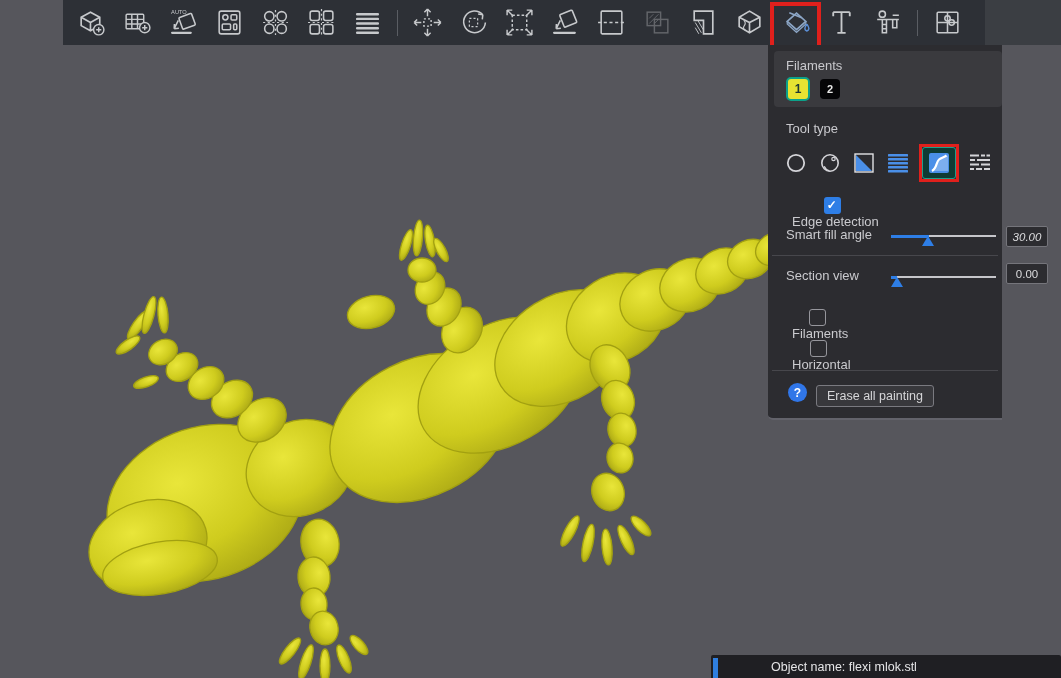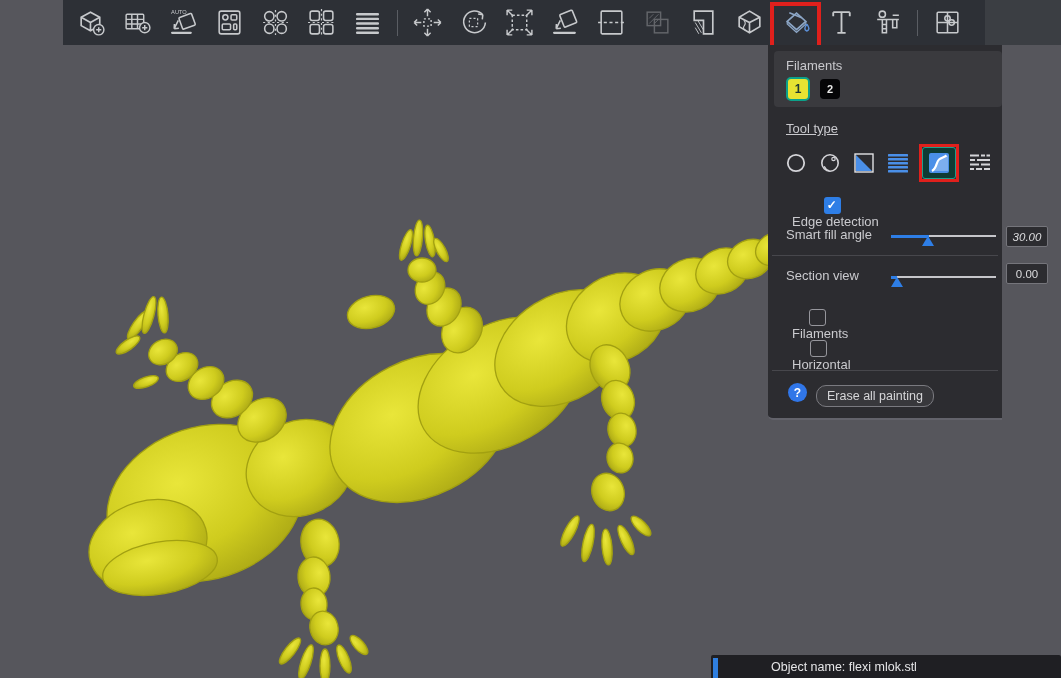--- a/index.html
+++ b/index.html
@@ -31,21 +31,21 @@
                  background:#3a3a3e;border-radius:4px;}
   .card-title{position:absolute;left:12px;top:7px;font-size:13px;color:#c8c8cc;}
   #filament-row{position:absolute;left:12px;top:26px;display:flex;
                 align-items:center;gap:10px;}
   .fil-btn{box-sizing:border-box;border-radius:5px;display:flex;align-items:center;
            justify-content:center;font-weight:bold;cursor:pointer;}
   #fil-1{width:24px;height:24px;background:#e6e332;border:2.5px solid #0ca18a;
          color:#203a34;font-size:12px;}
   #fil-2{width:20px;height:20px;background:#050507;color:#e8e8e8;font-size:11px;
          border-radius:4px;}
-  #tooltype-label{position:absolute;left:18px;top:76px;text-decoration:underline;}
+  #tooltype-label{position:absolute;left:18px;top:76px;}
   #tools-row{position:absolute;left:18px;top:100px;display:flex;
              align-items:center;gap:14px;height:36px;}
   .tool{width:20px;height:20px;display:flex;align-items:center;justify-content:center;}
   #tool-smartfill{width:34px;height:32px;background:#0f3b34;
                   border:1.5px solid #1fa08c;border-radius:3px;
                   box-sizing:border-box;position:relative;
                   display:flex;align-items:center;justify-content:center;}
   .prow{position:absolute;left:18px;display:flex;align-items:center;flex-direction:column;}
   .checkbox{width:17px;height:17px;box-sizing:border-box;border-radius:3px;
             border:1px solid #96969c;background:transparent;flex:0 0 auto;}
@@ -61,21 +61,21 @@
             border-bottom:10px solid #2e7ee6;}
   .valbox{position:absolute;width:42px;height:21px;box-sizing:border-box;
           border:1px solid #75757b;border-radius:2px;background:#2c2c30;
           color:#dcdcde;font-size:11.5px;display:flex;align-items:center;
           justify-content:center;}
   .psep{position:absolute;left:4px;right:4px;height:1px;background:#47474c;}
   #help-icon{position:absolute;left:20px;top:338px;width:19px;height:19px;
              border-radius:50%;background:#3076e8;color:#fff;font-size:12px;
              font-weight:bold;display:flex;align-items:center;justify-content:center;}
   #erase-btn{position:absolute;left:48px;top:340px;height:22px;padding:0 10px;
-             background:#38383c;border:1px solid #7a7a80;border-radius:10px;
+             background:#38383c;border:1px solid #7a7a80;border-radius:3px;
              color:#d6d6d8;font-size:12.5px;display:flex;align-items:center;}
   
   #status-tip{position:absolute;left:711px;top:655px;width:350px;height:46px;
               background:#1f1f23;border-radius:2px;z-index:25;color:#e5e5e7;
               font-size:12.5px;}
   #status-bar{position:absolute;left:2px;top:3px;width:5px;height:39px;
               background:#2f7fe0;}
   #status-line1{position:absolute;left:16px;top:5px;white-space:nowrap;margin-left:44px;}
 </style>
 </head>

